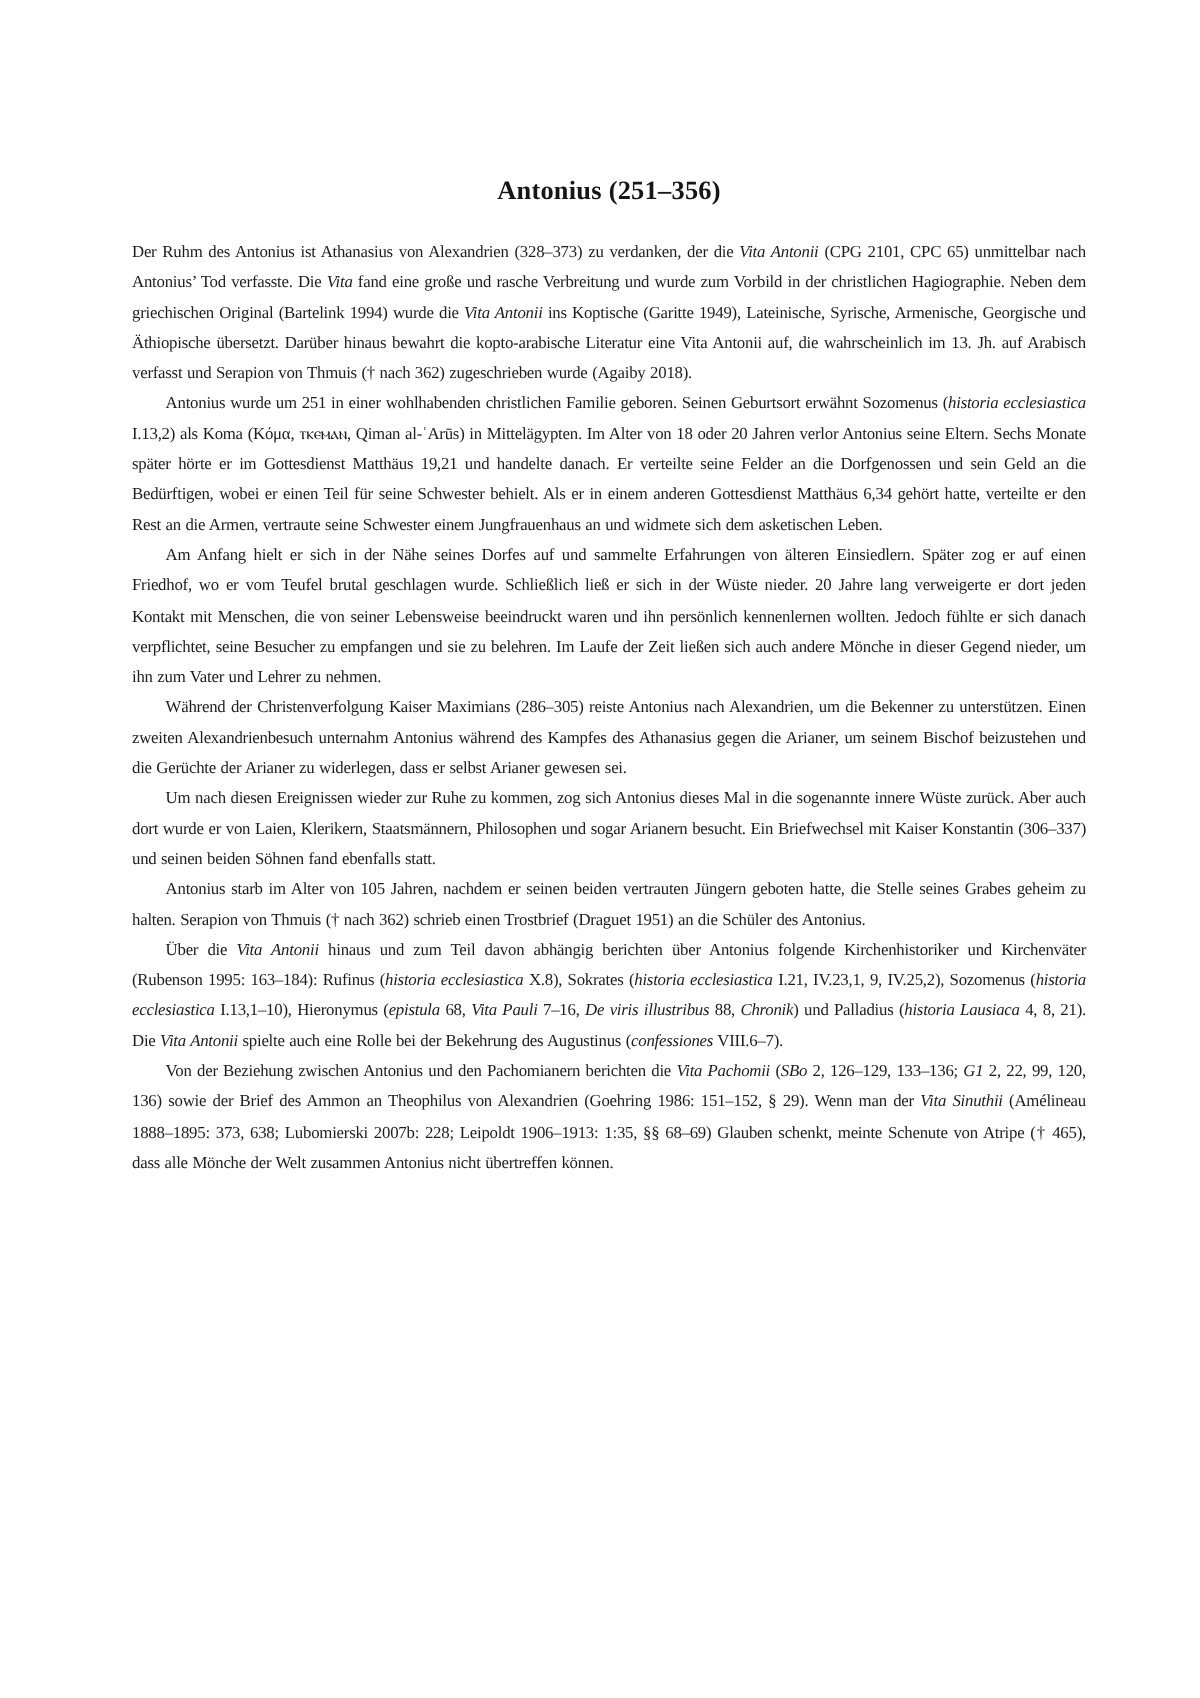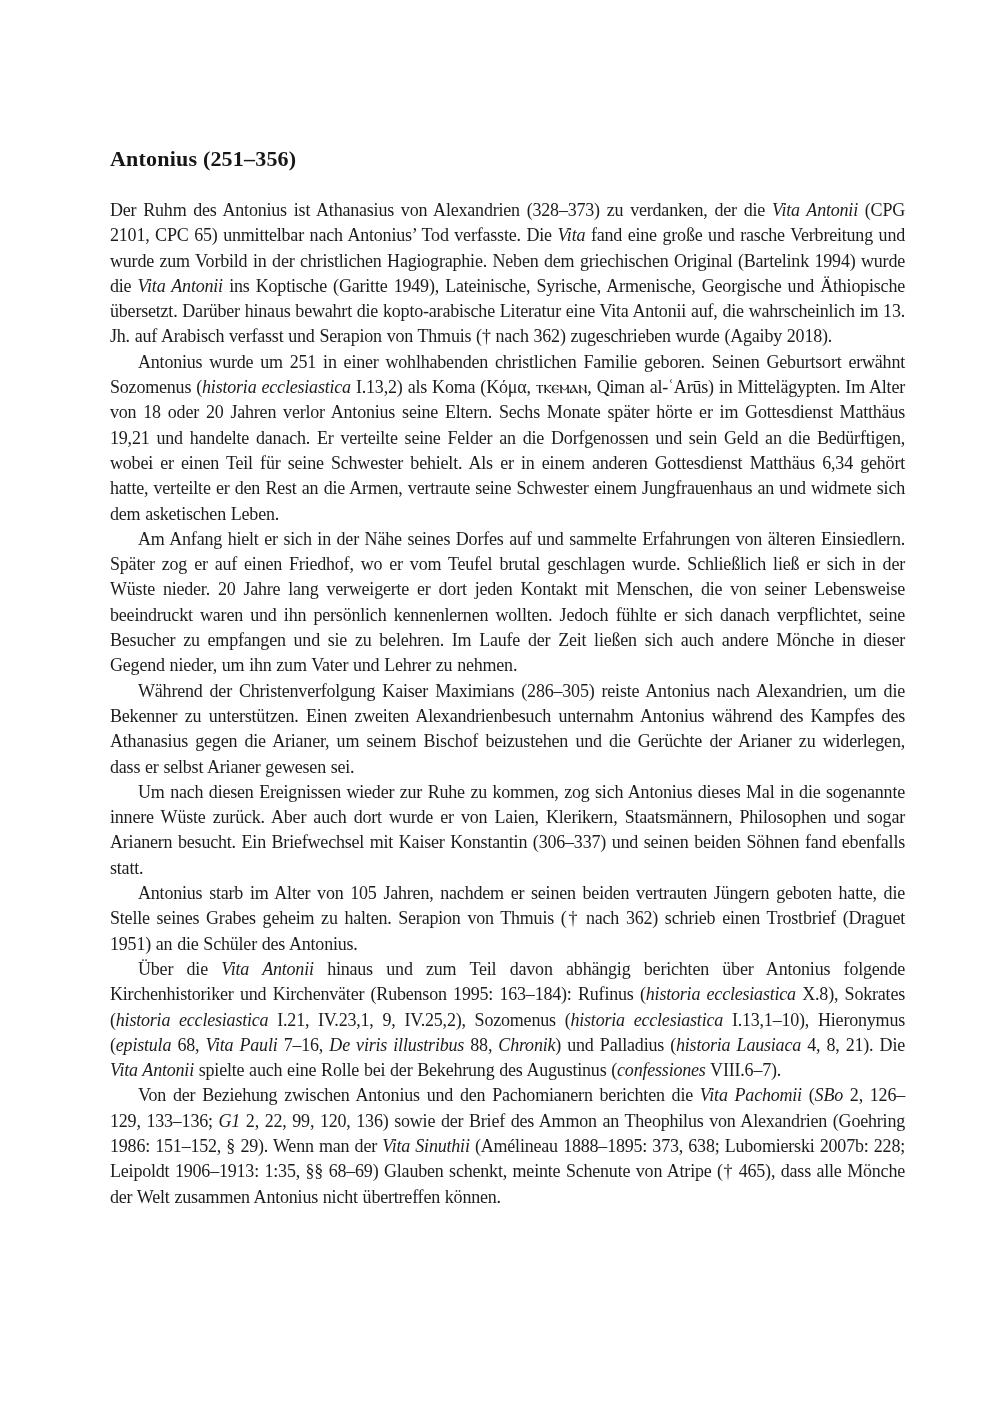--- a/index.html
+++ b/index.html
@@ -17,30 +17,30 @@
     color: #1c1c1c;
   }
   .content {
     position: absolute;
     left: 110px;
     top: 146px;
     width: 795px;
   }
   .title {
     margin: 0 0 26px 0;
-    text-align: left;
+    text-align: center;
     font-size: 22px;
     font-weight: bold;
     letter-spacing: 0.2px;
     color: #161616;
   }
   .body-text p {
     margin: 0;
     text-align: justify;
-    font-size: 18px;
+    font-size: 14px;
     line-height: 25.3px;
     letter-spacing: -0.2px;
     word-spacing: 0.5px;
     hyphens: auto;
     -webkit-hyphens: auto;
   }
   .body-text p.indent {
     text-indent: 28px;
   }
   .it {

